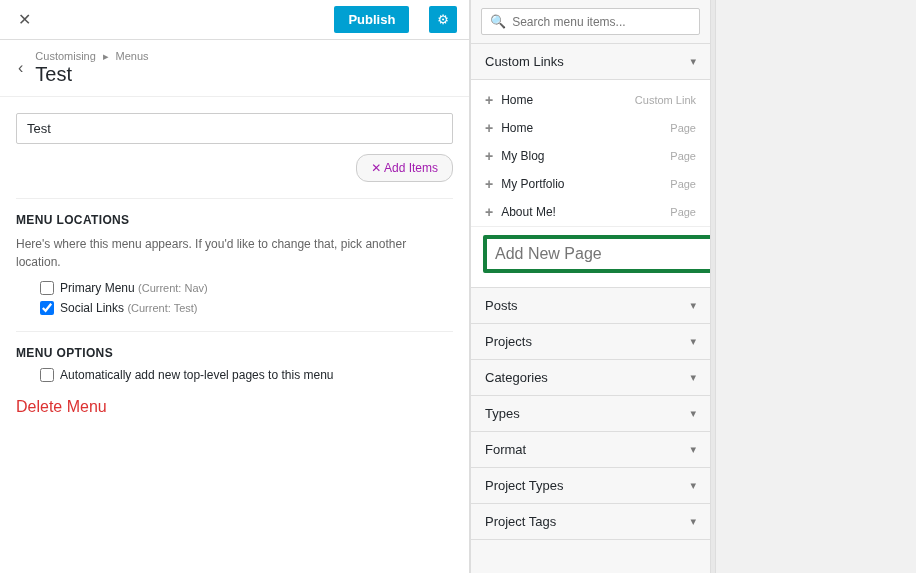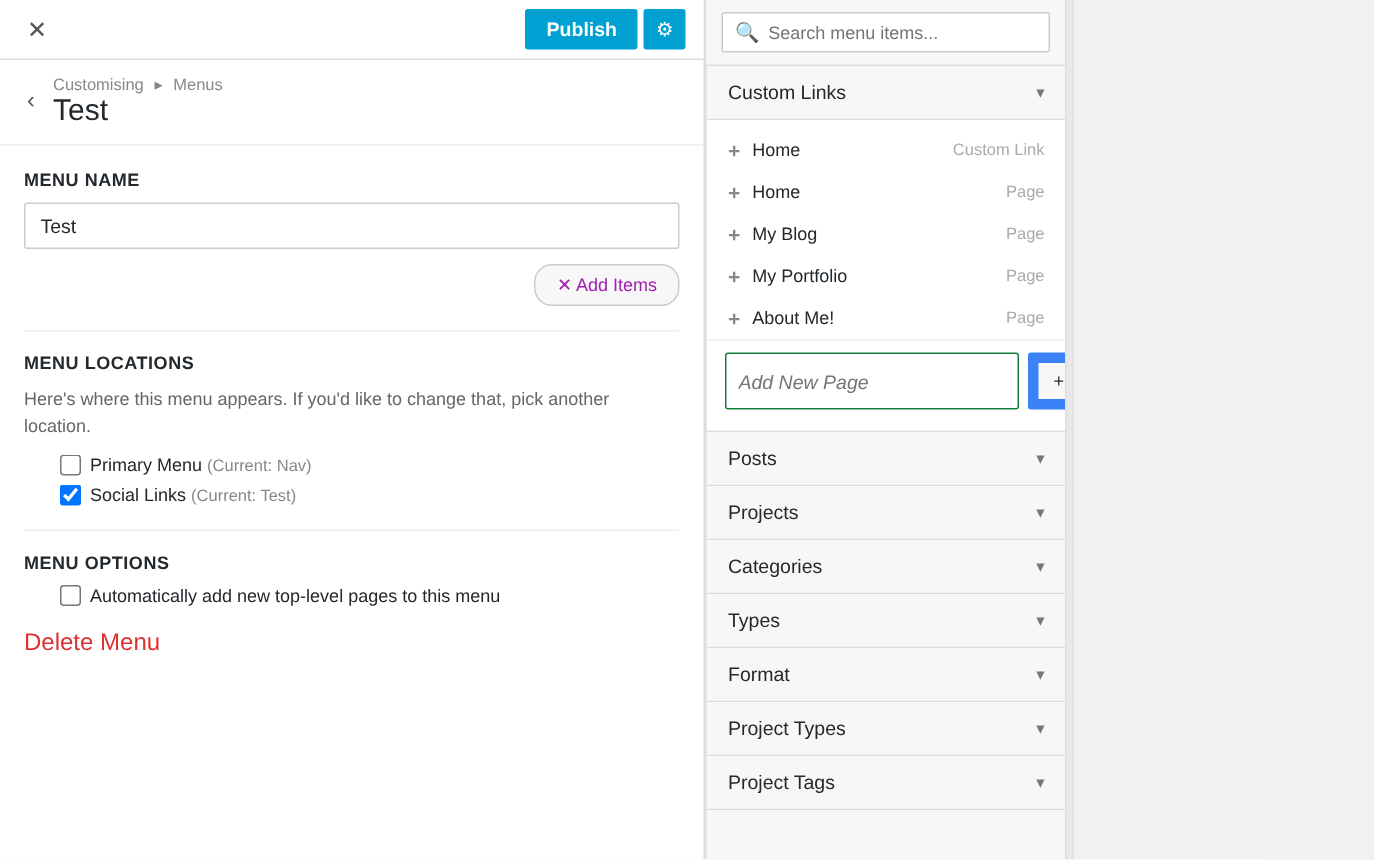--- a/index.html
+++ b/index.html
@@ -37,21 +37,21 @@
       background: none;
       border: none;
       cursor: pointer;
       font-size: 16px;
       color: #555;
       padding: 2px 6px;
     }
 
     .publish-area {
       display: flex;
-      gap: 4px;
+      gap: 20px;
       align-items: flex-end;
     }
 
     .publish-btn {
       background: #00a0d2;
       color: #fff;
       border: none;
       padding: 6px 14px;
       cursor: pointer;
       font-size: 13px;
@@ -297,25 +297,24 @@
     .add-new-page-row {
       display: flex;
       padding: 8px 12px;
       gap: 6px;
       border-top: 1px solid #eee;
     }
 
     .add-new-page-input {
       flex: 1;
       padding: 5px 8px;
-      border: 1px solid #15803d;
-      font-size: 13px;
+      border: 4px solid #15803d;
+      font-size: 16px;
       border-radius: 2px;
       outline: none;
-      font-style: italic;
     }
 
     .add-page-btn {
       background: #f7f7f7;
       border: 7px solid #3b82f6;
       padding: 5px 10px;
       cursor: pointer;
       font-size: 12px;
       color: #23282d;
       border-radius: 2px;
@@ -362,21 +361,20 @@
         <span class="sep"> ▸ </span>
         <span>Menus</span>
       </div>
       <div class="page-title">Test</div>
     </div>
   </div>
 
   <div class="content-area">
 
     
-    <div class="section-label">Menu Name</div>
     <input class="menu-name-input" type="text" value="Test" style="">
 
     
 
     
     <div class="add-items-row">
       <button class="add-items-btn">✕  Add Items</button>
     </div>
 
     <hr class="divider">

